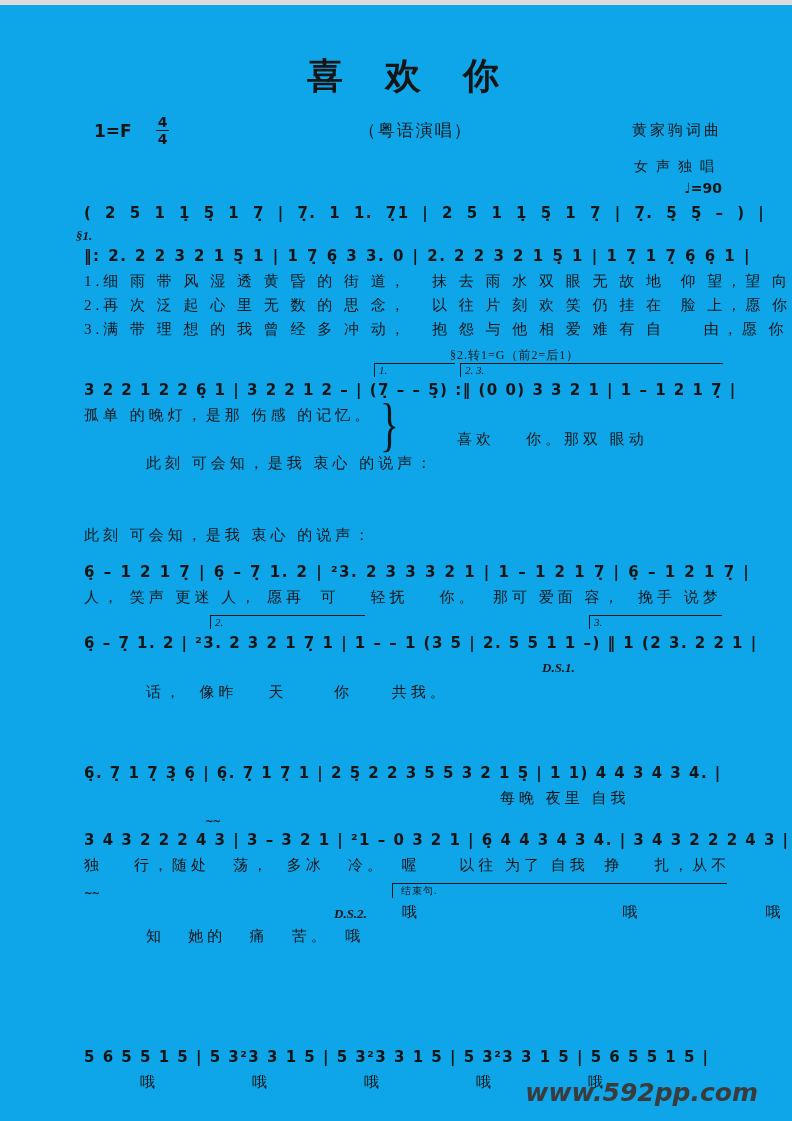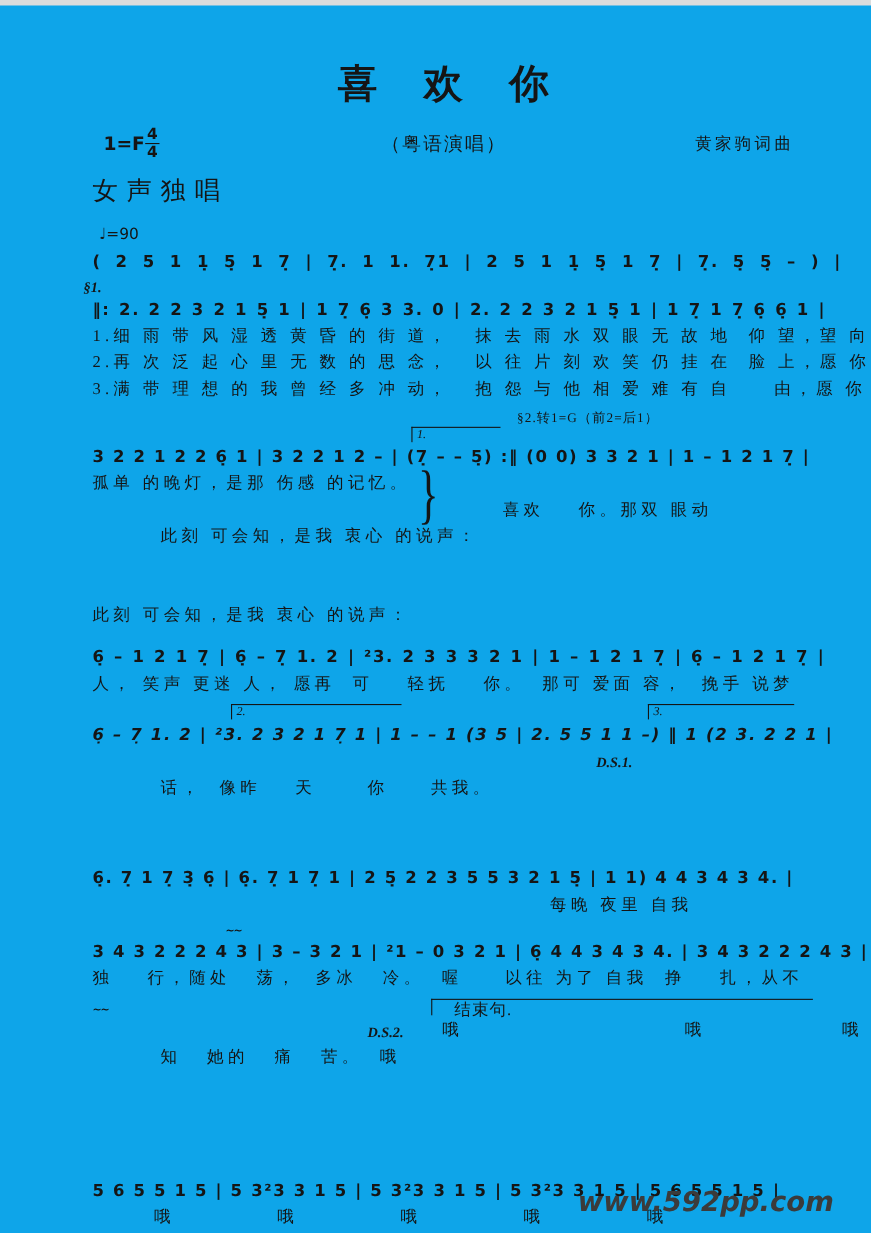--- a/index.html
+++ b/index.html
@@ -5,44 +5,44 @@
   html,body{margin:0;padding:0;background:#eee;}
   .page{position:relative;width:792px;height:1121px;background:#0ea5e9;overflow:hidden;
         font-family:"Liberation Serif",serif;color:#151515;}
   .scan-strip{position:absolute;top:0;left:0;width:100%;height:5px;background:#dcdcdc;}
   .content{position:absolute;top:0;left:84px;width:638px;}
 
   
   .title{margin-top:52px;text-align:center;font-size:36px;font-weight:700;
          letter-spacing:42px;text-indent:42px;white-space:nowrap;}
   .meta-row{display:flex;justify-content:space-between;align-items:center;margin-top:14px;}
-  .keysig{font-family:"DejaVu Sans",sans-serif;font-weight:700;font-size:17px;display:flex;align-items:center;gap:0;margin-left:10px;}
+  .keysig{font-family:"DejaVu Sans",sans-serif;font-weight:700;font-size:17px;display:flex;align-items:center;gap:24px;margin-left:10px;}
   .frac{display:inline-flex;flex-direction:column;align-items:center;line-height:1;font-size:14px;}
   .frac .num{border-bottom:1.5px solid #151515;padding:0 2px 1px;}
   .frac .den{padding-top:1px;}
   .perf-note{font-size:17px;letter-spacing:2px;margin-left:30px;}
   .credit{font-size:15px;letter-spacing:3px;}
-  .voice{text-align:left;font-size:23px;letter-spacing:8px;margin-top:12px;}
-  .tempo{font-family:"DejaVu Sans",sans-serif;font-weight:400;font-size:14px;margin:16px 0 0 6px;}
+  .voice{text-align:right;font-size:14px;letter-spacing:8px;margin-top:12px;}
+  .tempo{font-family:"DejaVu Sans",sans-serif;font-weight:700;font-size:14px;margin:4px 0 0 6px;text-align:right;}
 
   
   .system{position:relative;margin-top:8px;}
   .notes{font-family:"DejaVu Sans",sans-serif;font-weight:700;font-size:15px;
          letter-spacing:1.5px;word-spacing:2px;white-space:pre;line-height:26px;}
   .lyric{position:relative;font-size:15px;letter-spacing:4px;white-space:pre;line-height:24px;}
   .ann{position:relative;height:15px;}
   .ann span{position:absolute;top:0;}
   .segno{font-style:italic;font-weight:700;font-size:13px;font-family:"Liberation Serif",serif;}
   .volta{border-left:1.5px solid #151515;border-top:1.5px solid #151515;
          font-style:italic;font-size:11px;padding:0 0 2px 4px;height:11px;}
   .keychg{font-size:12px;letter-spacing:1px;white-space:nowrap;}
   .ds{position:absolute;font-style:italic;font-weight:700;font-size:13px;letter-spacing:0;}
   .ornament{font-family:"DejaVu Sans",sans-serif;font-weight:700;font-size:10px;letter-spacing:-1px;}
   .endlab{border-left:1.5px solid #151515;border-top:1.5px solid #151515;
-          font-size:15px;padding:0 0 2px 20px;height:12px;letter-spacing:1px;}
+          font-size:10px;padding:0 0 2px 8px;height:12px;letter-spacing:1px;}
   .brace{position:absolute;font-size:60px;font-weight:400;line-height:70px;
          transform:scaleX(.65);transform-origin:left center;letter-spacing:0;}
   .side-lyric{position:absolute;letter-spacing:4px;white-space:pre;}
   .abs{position:absolute;white-space:pre;letter-spacing:4px;}
   .watermark{position:absolute;right:34px;bottom:14px;font-family:"DejaVu Sans",sans-serif;
              font-weight:700;font-style:italic;font-size:25px;color:#3b3b3b;letter-spacing:0;}
 </style>
 </head>
 <body>
 
@@ -76,22 +76,23 @@
         <span class="segno" style="left:-8px;">§1.</span>
       </div>
       <div class="notes" style="word-spacing:1px;">‖: 2. 2 2 3 2 1 5̣ 1 | 1 7̣ 6̣ 3 3. 0 | 2. 2 2 3 2 1 5̣ 1 | 1 7̣ 1 7̣ 6̣ 6̣ 1 |</div>
       <div class="lyric">1.细 雨 带 风 湿 透 黄 昏 的 街 道，   抹 去 雨 水 双 眼 无 故 地  仰 望，望 向</div>
       <div class="lyric">2.再 次 泛 起 心 里 无 数 的 思 念，   以 往 片 刻 欢 笑 仍 挂 在  脸 上，愿 你</div>
       <div class="lyric">3.满 带 理 想 的 我 曾 经 多 冲 动，   抱 怨 与 他 相 爱 难 有 自     由，愿 你</div>
     </div>
 
     <div class="system" style="margin-top:6px;">
       <div class="ann" style="height:30px;">
-        <span class="keychg" style="left:386px;top:0;">§2.转1=G（前2=后1）</span>
+        <span class="keychg" style="left:366px;top:0;">§2.转1=G（前2=后1）</span>
         <span class="volta" style="left:290px;top:16px;width:76px;">1.</span>
+        <span class="volta" style="left:376px;top:16px;width:258px;">2. 3.</span>
       </div>
       <div class="notes" style="word-spacing:0;">3 2 2 1 2 2 6̣ 1 | 3 2 2 1 2 – | (7̣ – – 5̣) :‖ (0 0) 3 3 2 1 | 1 – 1 2 1 7̣ |</div>
       <div class="lyric">孤单 的晚灯，是那 伤感 的记忆。</div>
       <div class="lyric">
         <span>此刻 可会知，是我 衷心 的说声：</span>
         <span class="side-lyric" style="left:373px;top:0;">喜欢    你。那双 眼动</span>
       </div>
       <div class="lyric">此刻 可会知，是我 衷心 的说声：</div>
       <span class="brace" style="left:296px;top:42px;">}</span>
     </div>
@@ -99,21 +100,21 @@
     <div class="system" style="margin-top:12px;">
       <div class="notes" style="word-spacing:1px;">6̣ – 1 2 1 7̣ | 6̣ – 7̣ 1. 2 | ²3. 2 3 3 3 2 1 | 1 – 1 2 1 7̣ | 6̣ – 1 2 1 7̣ |</div>
       <div class="lyric">人， 笑声 更迷 人， 愿再  可    轻抚    你。  那可 爱面 容，  挽手 说梦</div>
     </div>
 
     <div class="system" style="margin-top:6px;">
       <div class="ann">
         <span class="volta" style="left:126px;width:150px;">2.</span>
         <span class="volta" style="left:505px;width:128px;">3.</span>
       </div>
-      <div class="notes" style="word-spacing:0;font-style:italic;">6̣ – 7̣ 1. 2 | ²3. 2 3 2 1 7̣ 1 | 1 – – 1 (3 5 | 2. 5 5 1 1 –) ‖ 1 (2 3. 2 2 1 |</div>
+      <div class="notes" style="word-spacing:0;">6̣ – 7̣ 1. 2 | ²3. 2 3 2 1 7̣ 1 | 1 – – 1 (3 5 | 2. 5 5 1 1 –) ‖ 1 (2 3. 2 2 1 |</div>
       <div class="lyric">
         <span>话，  像昨    天      你     共我。</span>
         <span class="ds" style="left:458px;top:0;">D.S.1.</span>
       </div>
     </div>
 
     <div class="system" style="margin-top:8px;">
       <div class="notes" style="word-spacing:0;">6̣. 7̣ 1 7̣ 3̣ 6̣ | 6̣. 7̣ 1 7̣ 1 | 2 5̣ 2 2 3 5 5 3 2 1 5̣ | 1 1) 4 4 3 4 3 4. |</div>
       <div class="lyric" style="padding-left:416px;">每晚 夜里 自我</div>
     </div>

